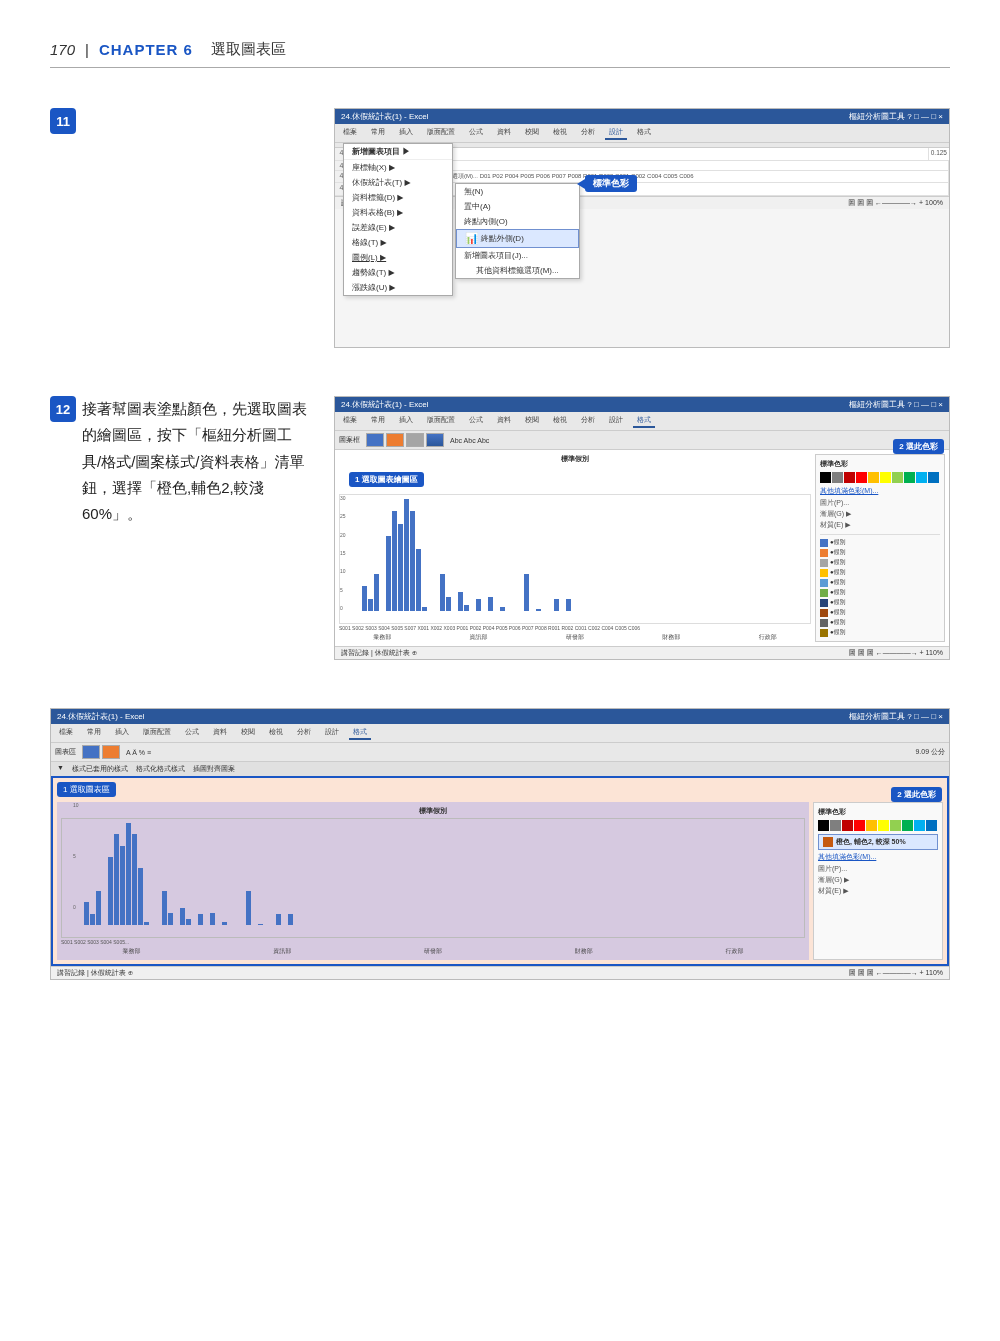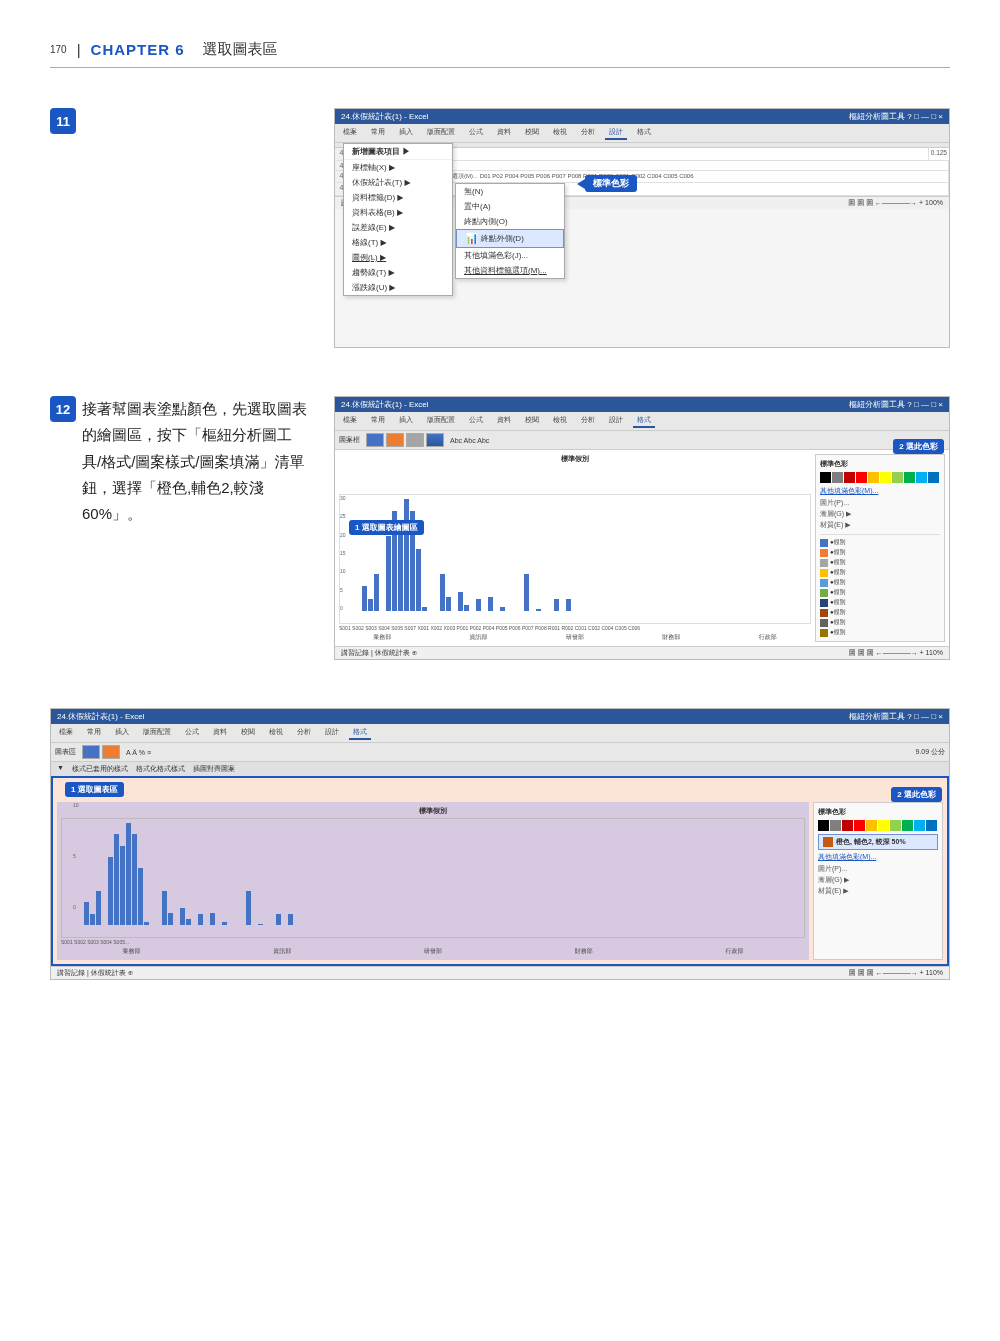--- a/index.html
+++ b/index.html
@@ -13,21 +13,22 @@
     }
     .page-header {
       display: flex;
       align-items: center;
       gap: 10px;
       margin-bottom: 40px;
       border-bottom: 1px solid #aaa;
       padding-bottom: 8px;
     }
     .page-number {
-      font-size: 10px;
+      font-style: italic;
+      font-size: 15px;
       color: #333;
       text-align: right;
     }
     .separator {
       font-size: 15px;
       color: #333;
     }
     .chapter-label {
       font-weight: bold;
       font-size: 15px;
@@ -182,22 +183,22 @@
           <div style="padding:2px 8px; color:#333;">漲跌線(U) ▶</div>
         </div>
 
         <div style="background:#fff; border:1px solid #aaa; min-width:110px; box-shadow:2px 2px 4px rgba(0,0,0,.15); position:absolute; left:120px; top:40px; z-index:21; font-size:8px;">
           <div style="padding:2px 8px; color:#333;">無(N)</div>
           <div style="padding:2px 8px; color:#333;">置中(A)</div>
           <div style="padding:2px 8px; color:#333;">終點內側(O)</div>
           <div style="padding:2px 8px; background:#dbe8ff; color:#333; border:1px solid #7090d0; display:flex; align-items:center; gap:2px;">
             <span style="font-size:11px;">📊</span> 終點外側(D)
           </div>
-          <div style="padding:2px 8px; color:#333;">其他填滿色彩(J)...</div>
-          <div style="padding:2px 8px; color:#333;text-decoration:underline;">其他資料標籤選項(M)...</div>
+          <div style="padding:2px 8px; color:#333;">新增圖表項目(J)...</div>
+          <div style="padding:2px 20px; color:#333;">其他資料標籤選項(M)...</div>
         </div>
 
         <div style="position:absolute; left:250px; top:32px; background:#1a56c4; color:#fff; font-size:9px; padding:2px 8px; border-radius:3px; font-weight:bold; white-space:nowrap; z-index:30;">標準色彩</div>
 
         <div style="position:absolute; left:242px; top:36px; width:0; height:0; border-top:5px solid transparent; border-bottom:5px solid transparent; border-right:8px solid #1a56c4; z-index:30;"></div>
       </div>
 
       <div style="display:flex; flex-direction:column; font-size:7px; background:#fff; flex:1;">
         <div class="grid-row">
           <span class="grid-cell grid-num">45</span>
@@ -230,21 +231,21 @@
         <span>圖 圖 圖 ←————→ + 100%</span>
       </div>
     </div>
   </div>
 </div>
 
 <div class="section">
   <div class="section-left">
     <div class="step-header">
       <span class="step-badge">12</span>
-      <span class="step-text">接著幫圖表塗點顏色，先選取圖表的繪圖區，按下「樞紐分析圖工具/格式/圖案樣式/圖案填滿」清單鈕，選擇「橙色,輔色2,較淺60%」。</span>
+      <span class="step-text">接著幫圖表塗點顏色，先選取圖表的繪圖區，按下「樞紐分析圖工具/格式/圖案樣式/資料表格」清單鈕，選擇「橙色,輔色2,較淺60%」。</span>
     </div>
   </div>
   <div class="section-right">
 
     <div class="excel-ss" style="min-height:260px; position:relative;">
       <div class="excel-ss-title">
         <span>24.休假統計表(1) - Excel</span>
         <span>樞紐分析圖工具 ? □ — □ ×</span>
       </div>
       <div class="excel-ss-ribbon">
@@ -271,21 +272,21 @@
         </div>
         <span>Abc Abc Abc</span>
       </div>
 
       <div style="position:relative; background:#fff; padding:4px; display:flex; gap:4px;">
 
         <div style="flex:1; position:relative;">
 
           <div style="font-size:7px; font-weight:bold; text-align:center; margin-bottom:2px;">標準假別</div>
 
-          <div style="position:absolute; top:18px; left:10px; background:#1a56c4; color:#fff; font-size:8px; padding:2px 6px; border-radius:3px; font-weight:bold; z-index:10; white-space:nowrap;margin-top:48px;">1 選取圖表繪圖區</div>
+          <div style="position:absolute; top:18px; left:10px; background:#1a56c4; color:#fff; font-size:8px; padding:2px 6px; border-radius:3px; font-weight:bold; z-index:10; white-space:nowrap;">1 選取圖表繪圖區</div>
 
           <div style="background:#fff; border:1px solid #ddd; height:130px; display:flex; align-items:flex-end; padding:4px 4px 12px 16px; gap:1px; position:relative; margin-top:30px;">
 
             <div style="position:absolute; left:0; top:0; height:100%; display:flex; flex-direction:column-reverse; justify-content:space-between; font-size:5px; color:#666; padding-bottom:12px;">
               <span>0</span>
               <span>5</span>
               <span>10</span>
               <span>15</span>
               <span>20</span>
               <span>25</span>
@@ -455,21 +456,21 @@
 
       <div style="background:#e0e0e0; padding:2px 6px; font-size:7px; display:flex; gap:8px;">
         <span>▼</span>
         <span>樣式已套用的樣式</span>
         <span>格式化格式樣式</span>
         <span>插圖對齊圖案</span>
       </div>
 
       <div style="position:relative; background:#fce4d6; padding:4px; display:flex; gap:4px; border:2px solid #1a56c4;">
 
-        <div style="position:absolute; top:4px; left:12px; background:#1a56c4; color:#fff; font-size:8px; padding:2px 6px; border-radius:3px; font-weight:bold; z-index:10; white-space:nowrap;">1 選取圖表區</div>
+        <div style="position:absolute; top:4px; left:4px; background:#1a56c4; color:#fff; font-size:8px; padding:2px 6px; border-radius:3px; font-weight:normal; z-index:10; white-space:nowrap;">1 選取圖表區</div>
 
         <div style="flex:1; position:relative; background:#d6c9e0; padding:4px; margin-top:20px;">
           <div style="font-size:7px; font-weight:bold; text-align:center; margin-bottom:2px;">標準假別</div>
 
           <div style="background:#d6c9e0; border:1px solid #bbb; height:120px; display:flex; align-items:flex-end; padding:4px 4px 12px 16px; gap:1px;">
             <div style="position:absolute; left:16px; top:0; height:120px; display:flex; flex-direction:column-reverse; justify-content:space-between; font-size:5px; color:#666; padding-bottom:12px;">
               <span>0</span>
               <span>5</span>
               <span>10</span>
             </div>

